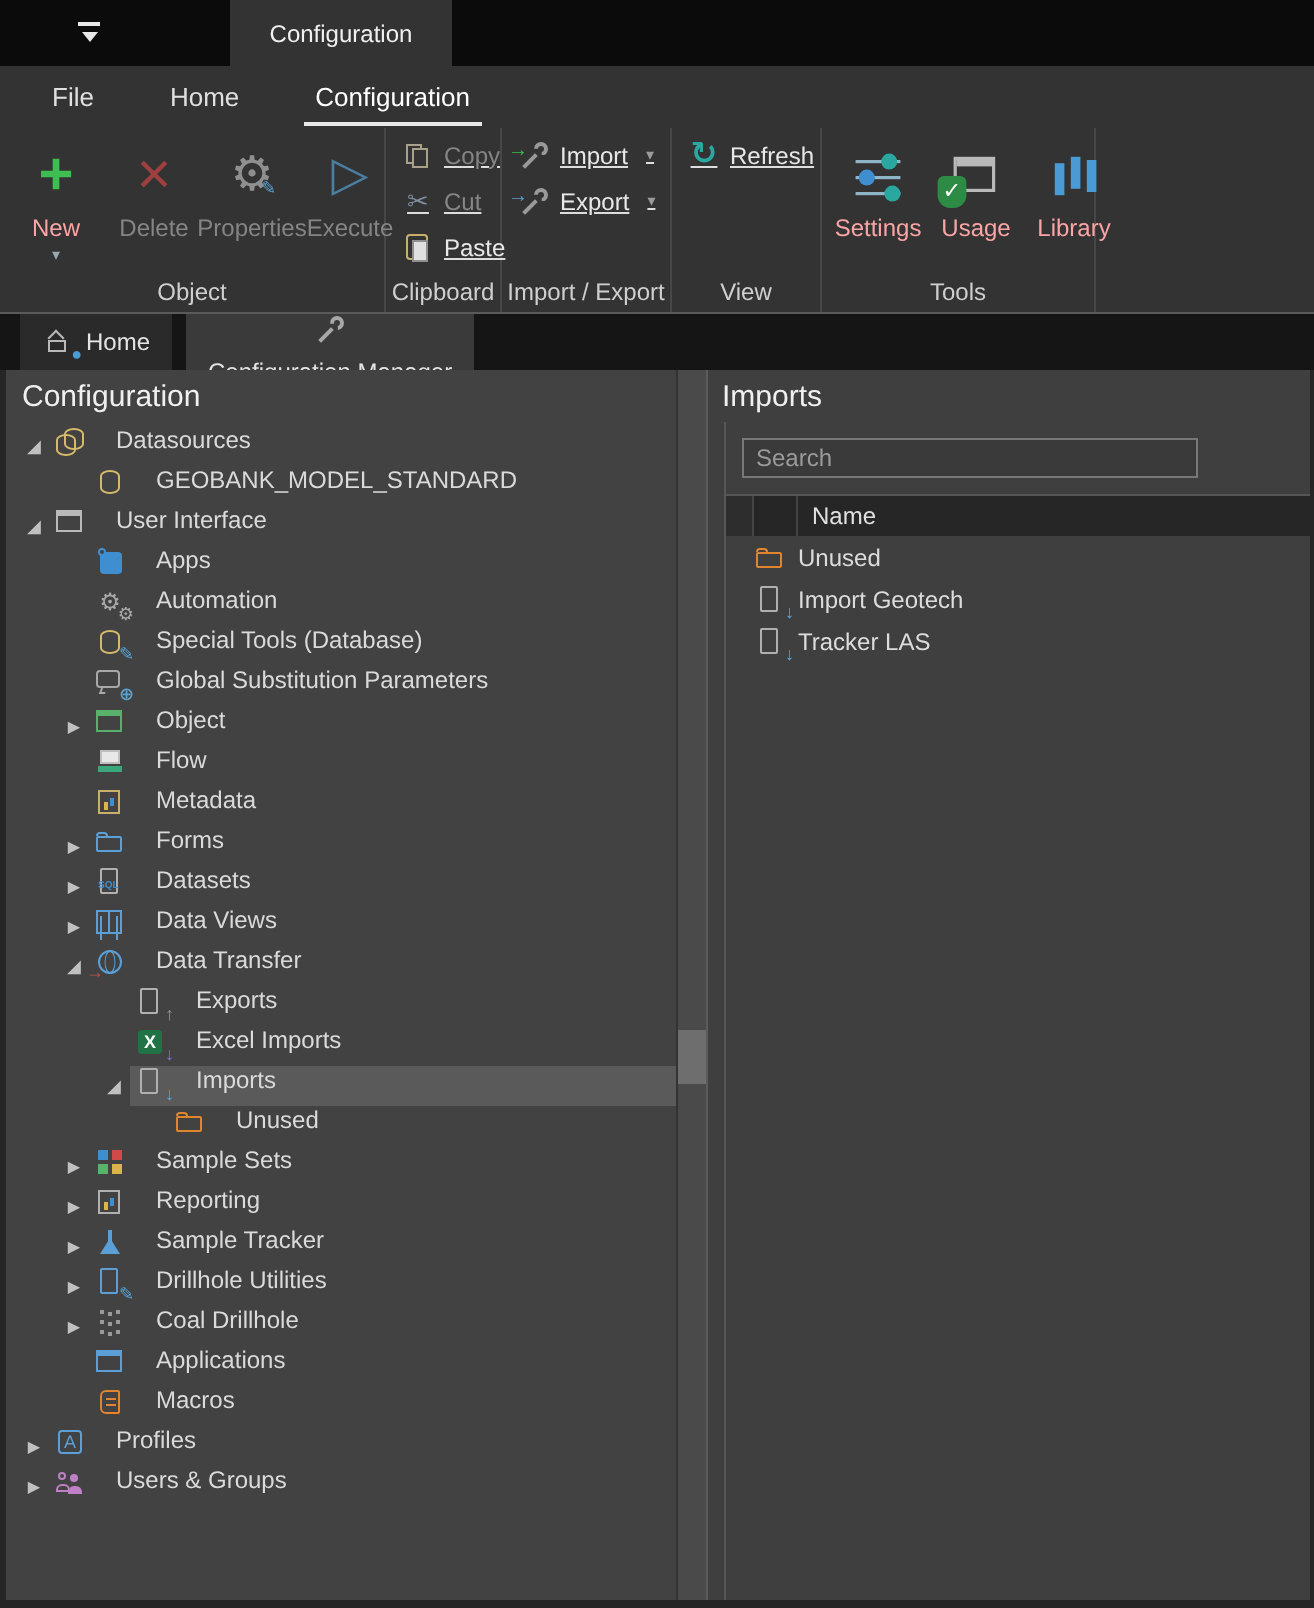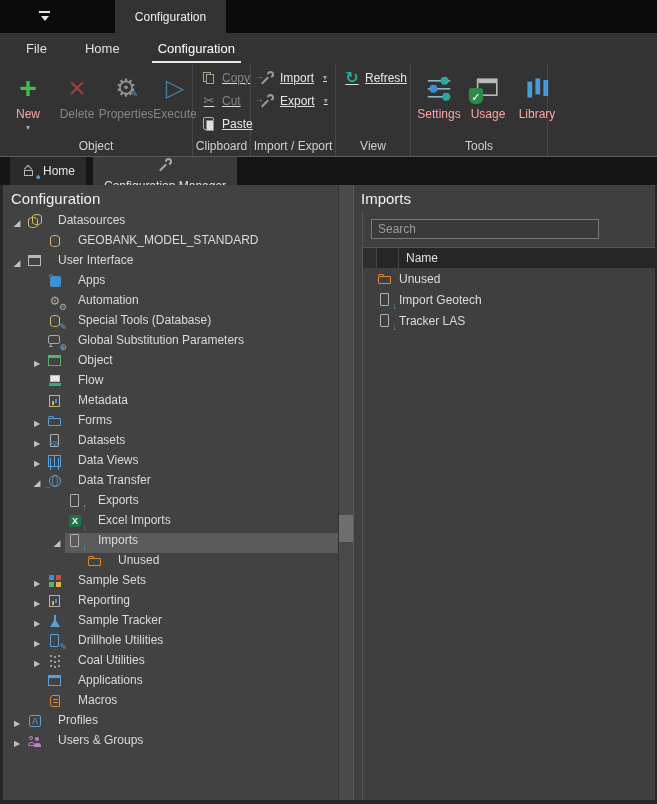--- a/index.html
+++ b/index.html
@@ -451,21 +451,21 @@
               <i class="bdg" style="color: rgb(90, 162, 208);">✎</i>
             </span>
             <span class="tlabel">Drillhole Utilities</span>
           </span>
         </div>
         <div class="trow">
           <span class="indent" style="width: 26px;"></span>
           <span class="arrowbox">▶</span>
           <span class="sel-wrap">
             <span class="ic ic-dots" style="color: rgb(154, 154, 154);"></span>
-            <span class="tlabel">Coal Utilities</span>
+            <span class="tlabel">Coal Drillhole</span>
           </span>
         </div>
         <div class="trow">
           <span class="indent" style="width: 26px;"></span>
           <span class="arrowbox"></span>
           <span class="sel-wrap">
             <span class="ic ic-window" style="color: rgb(91, 159, 214);"></span>
             <span class="tlabel">Applications</span>
           </span>
         </div>

